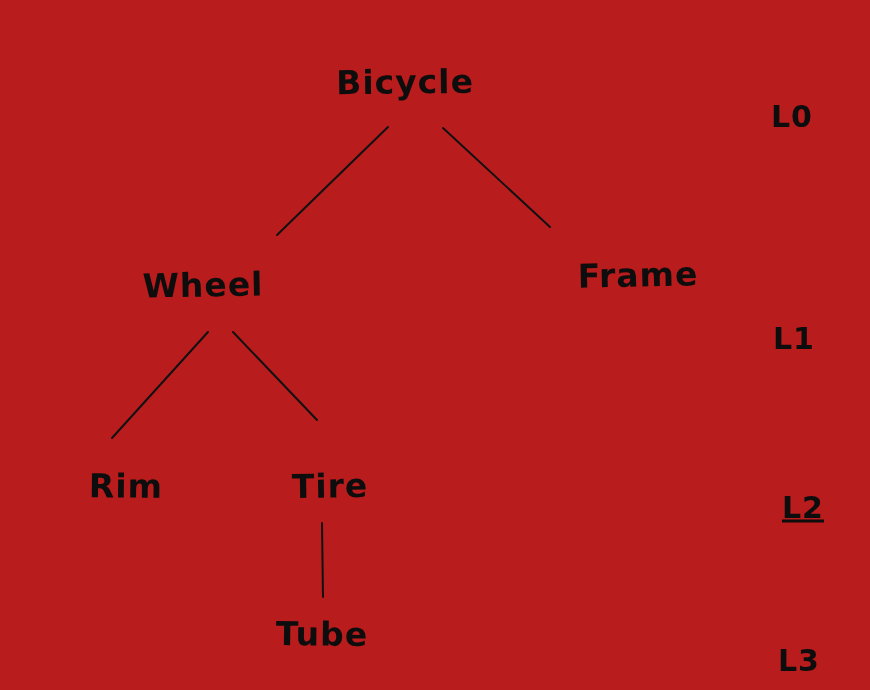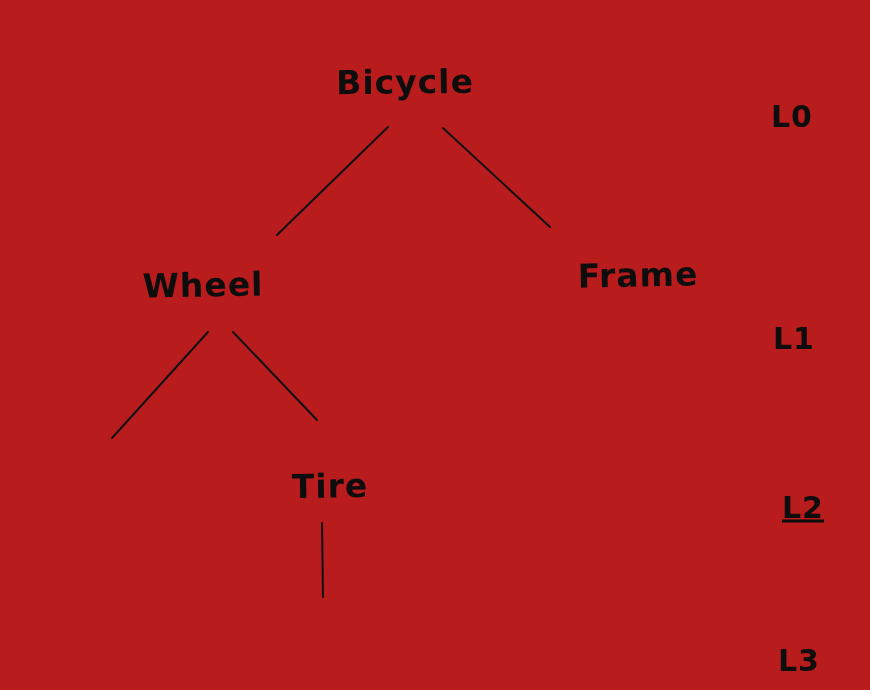--- a/index.html
+++ b/index.html
@@ -73,23 +73,25 @@
     <line x1="233" y1="332" x2="317" y2="420"></line>
     <line x1="322" y1="523" x2="323" y2="597"></line>
   </svg>
 
   <div class="node" id="node-bicycle">Bicycle</div>
 
   <div class="node" id="node-wheel">Wheel</div>
 
   <div class="node" id="node-frame">Frame</div>
 
+  <div class="node" id="node-rim">Rim</div>
 
   <div class="node" id="node-tire">Tire</div>
 
+  <div class="node" id="node-tube">Tube</div>
 
   <div class="level-label" id="level-l0">L0</div>
 
   <div class="level-label" id="level-l1">L1</div>
 
   <div class="level-label" id="level-l2">L2</div>
 
   <div class="level-label" id="level-l3">L3</div>
 
 </div>

